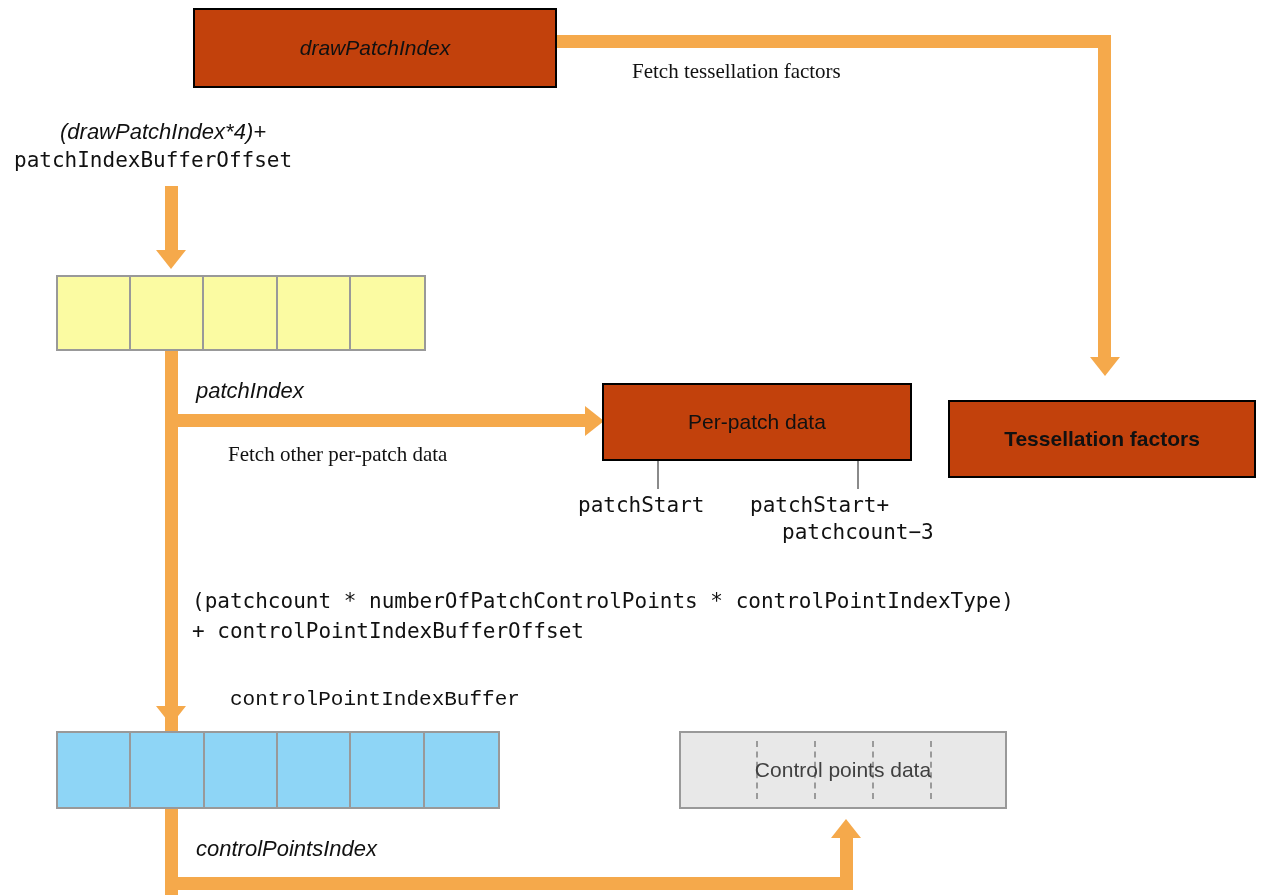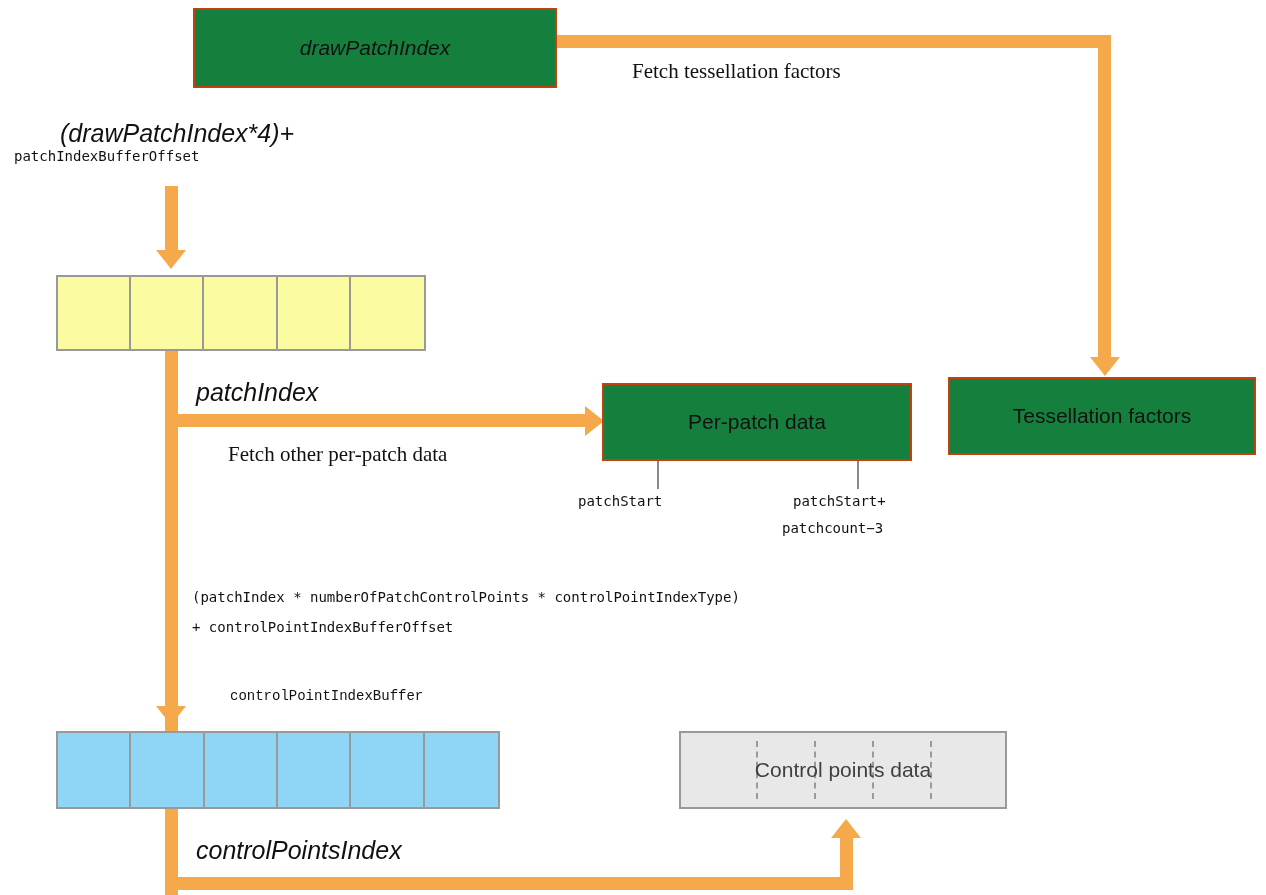--- a/index.html
+++ b/index.html
@@ -12,41 +12,41 @@
   }
   #stage {
     position: relative;
     width: 1266px;
     height: 895px;
     background: #ffffff;
     overflow: hidden;
   }
   .box {
     position: absolute;
-    background: #15803d;
-    border: 2px solid #c2410c;
+    background: #c2410c;
+    border: 2px solid #000000;
     box-sizing: border-box;
     display: flex;
     align-items: center;
     justify-content: center;
     font-family: "Liberation Sans", sans-serif;
     font-size: 21px;
     color: #111111;
   }
   .box.italic { font-style: italic; }
 
   .label {
     position: absolute;
     color: #111111;
     white-space: pre;
     line-height: 1.16;
   }
   .sans      { font-family: Liberation Serif, serif; font-size: 21px; }
-  .sans-i    { font-family: "Liberation Sans", sans-serif; font-size: 25px; font-style: italic; }
-  .mono      { font-family: "DejaVu Sans Mono", monospace; font-size: 14px; }
+  .sans-i    { font-family: "Liberation Sans", sans-serif; font-size: 22px; font-style: italic; }
+  .mono      { font-family: "DejaVu Sans Mono", monospace; font-size: 21px; }
 
   
   .oh { position: absolute; background: #f5a94b; height: 13px; }
   .ov { position: absolute; background: #f5a94b; width: 13px; }
 
   .arrow { position: absolute; width: 0; height: 0; }
   .arrow-down  { border-left: 15px solid transparent; border-right: 15px solid transparent; border-top: 19px solid #f5a94b; }
   .arrow-up    { border-left: 15px solid transparent; border-right: 15px solid transparent; border-bottom: 19px solid #f5a94b; }
   .arrow-right { border-top: 15px solid transparent; border-bottom: 15px solid transparent; border-left: 19px solid #f5a94b; }
 
@@ -129,26 +129,26 @@
   <div class="arrow arrow-right" style="left:585px; top:406px;"></div>
 
   <div class="label sans" style="left:228px; top:442px;">Fetch other per-patch data</div>
 
   <div class="box" style="left:602px; top:383px; width:310px; height:78px;">Per-patch data</div>
 
   <div class="tick" style="left:657px; top:461px; height:28px;"></div>
   <div class="tick" style="left:857px; top:461px; height:28px;"></div>
 
   <div class="label mono" style="left:578px; top:493px;">patchStart</div>
-  <div class="label mono" style="left:793px; top:493px;">patchStart+</div>
+  <div class="label mono" style="left:750px; top:493px;">patchStart+</div>
   <div class="label mono" style="left:782px; top:520px;">patchcount−3</div>
 
-  <div class="box" style="left:948px; top:377px; width:308px; height:78px;">Tessellation factors</div>
+  <div class="box" style="left:948px; top:400px; width:308px; height:78px;font-weight:bold;">Tessellation factors</div>
 
-  <div class="label mono" style="left:192px; top:589px;">(patchIndex * numberOfPatchControlPoints * controlPointIndexType)</div>
+  <div class="label mono" style="left:192px; top:589px;">(patchcount * numberOfPatchControlPoints * controlPointIndexType)</div>
   <div class="label mono" style="left:192px; top:619px;">+ controlPointIndexBufferOffset</div>
 
   <div class="arrow arrow-down" style="left:156px; top:706px;"></div>
 
   <div class="label mono" style="left:230px; top:688px;font-family:Liberation Mono, monospace;">controlPointIndexBuffer</div>
 
   <div class="buffer buffer-blue" style="left:56px; top:731px; width:444px; height:78px;">
     <div class="cell" style="width:74px;"></div>
     <div class="cell" style="width:74px;"></div>
     <div class="cell" style="width:74px;"></div>

